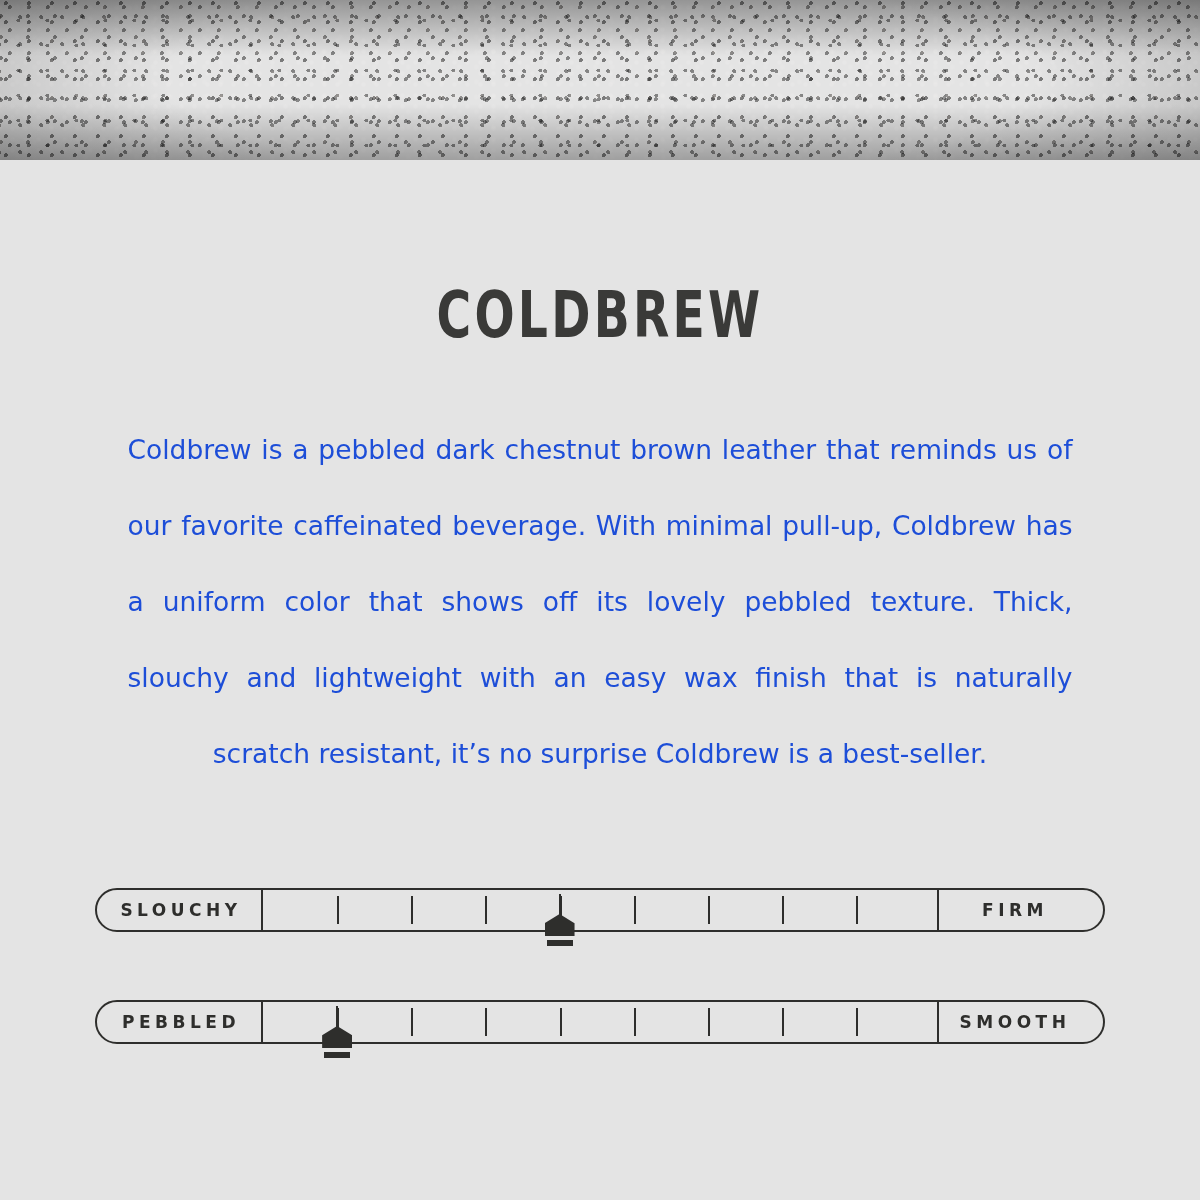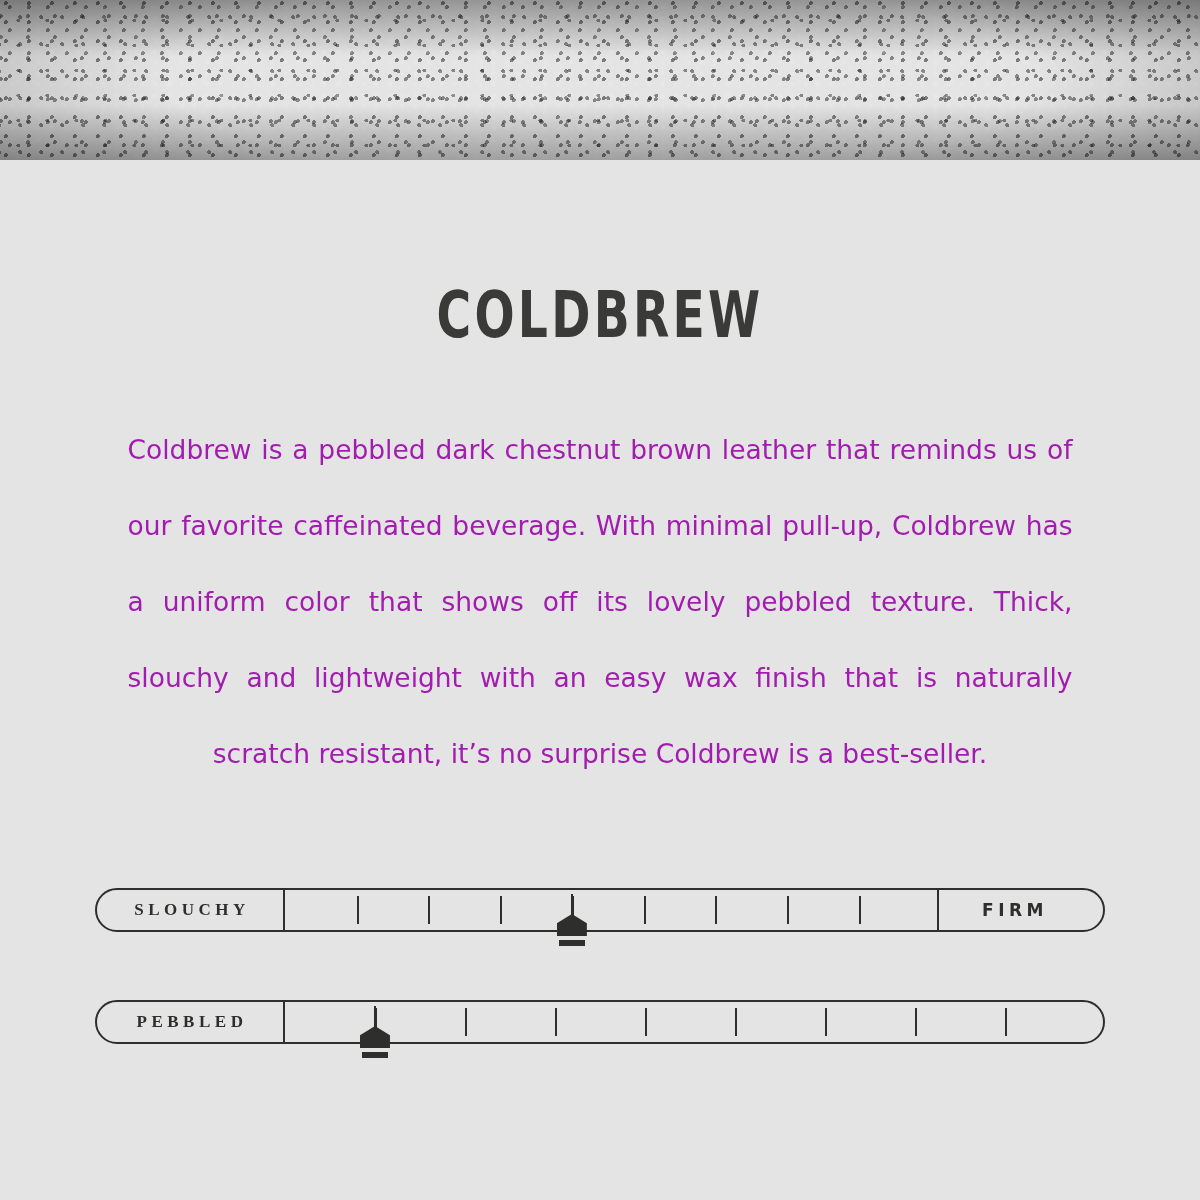--- a/index.html
+++ b/index.html
@@ -76,21 +76,21 @@
   }
 
   .body-copy {
     width: 945px;
     margin: 60px auto 0 auto;
     text-align: justify;
     text-align-last: center;
     font-family: "DejaVu Sans", sans-serif;
     font-size: 26.5px;
     line-height: 76px;
-    color: #a21caf;
+    color: #1d4ed8;
     font-weight: 400;
   }
 
   
   .scales {
     margin-top: 96px;
   }
   .scale {
     position: relative;
     width: 1010px;
@@ -112,23 +112,22 @@
     justify-content: center;
     font-family: "DejaVu Sans", sans-serif;
     font-weight: bold;
     font-size: 17px;
     letter-spacing: 4.5px;
     color: #2e2e2c;
     padding: 0 14px 0 18px;
     box-sizing: border-box;
   }
   .scale-label.left {
-    width: 188px;
+    width: 166px;
     border-right: 2px solid #2e2e2c;
-    font-family: Liberation Serif, serif;
   }
   .scale-label.right {
     width: 166px;
     border-left: 2px solid #2e2e2c;
     padding: 0 26px 0 14px;
   }
   .scale-track {
     position: relative;
     flex: 1 1 auto;
   }
@@ -219,16 +218,17 @@
         <div class="tick" style="left:55%"></div>
         <div class="tick" style="left:66%"></div>
         <div class="tick" style="left:77%"></div>
         <div class="tick" style="left:88%"></div>
         <div class="marker" style="left:11%">
           <div class="stem"></div>
           <div class="house"></div>
           <div class="base"></div>
         </div>
       </div>
+      <div class="scale-label right">SMOOTH</div>
     </div>
 
   </div>
 </div>
 
 </body></html>

